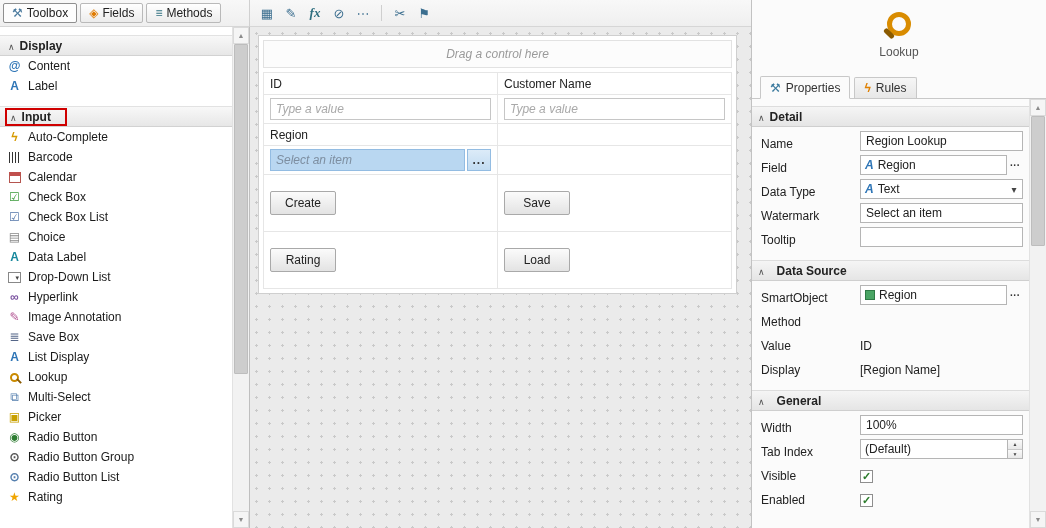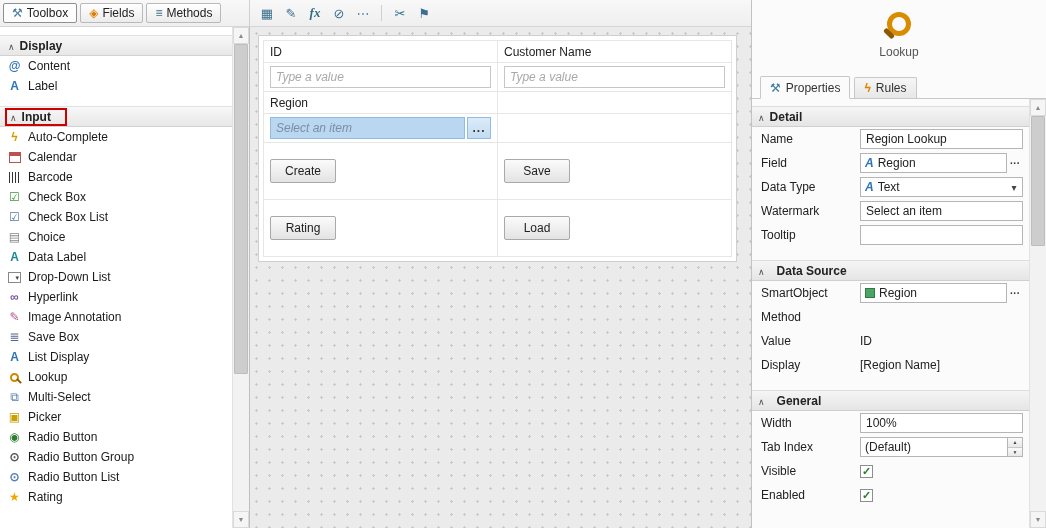--- a/index.html
+++ b/index.html
@@ -68,21 +68,21 @@
   #rp-head { height:76px; text-align:center; padding-top:12px; background:#fbfbfb; }
   .mag-big { display:inline-block; width:24px; height:24px; border:5px solid #d98c00; border-radius:50%; position:relative; }
   .mag-big::after { content:""; position:absolute; width:12px; height:5px; background:#8a5a00; transform:rotate(45deg); left:-9px; bottom:-5px; border-radius:2px; }
   #rp-ctl-label { margin-top:6px; color:#555; }
   #rp-tabs { display:flex; align-items:flex-end; height:23px; padding-left:8px; border-bottom:1px solid #c8c8c8; }
   .rtab { display:flex; align-items:center; gap:5px; height:21px; padding:0 9px; border:1px solid #c8c8c8; border-bottom:none; border-radius:2px 2px 0 0; background:linear-gradient(#f6f6f6,#e7e7e7); margin-right:4px; color:#333; cursor:default; }
   .rtab.active { background:#fbfbfb; height:23px; margin-bottom:-1px; border-bottom:1px solid #fbfbfb; }
   #rp-body { position:absolute; left:0; top:99px; right:17px; bottom:0; overflow:hidden; background:#fbfbfb; padding-top:7px; }
   .pg-sec { height:21px; display:flex; align-items:center; gap:5px; padding-left:6px; background:linear-gradient(#f5f5f5,#e5e5e5); border-top:1px solid #ddd; border-bottom:1px solid #cfcfcf; font-weight:bold; }
   .pg-sec.gap { margin-top:13px;gap:12px; }
-  .pg-row { display:flex; align-items:center; height:24px; padding:0 6px 0 9px; }
+  .pg-row { display:flex; align-items:flex-end; height:24px; padding:0 6px 0 9px; }
   .pg-label { width:99px; flex:none; color:#222; }
   .pg-val { flex:1; display:flex; align-items:center; min-width:0; }
   .pg-input { flex:1; height:20px; border:1px solid #b5b5b5; padding:1px 5px; font-family:"Liberation Sans",sans-serif; font-size:12px; color:#222; background:#fff; min-width:0; }
   .pg-box { flex:1; height:20px; border:1px solid #b5b5b5; background:#fff; display:flex; align-items:center; gap:4px; padding:0 0 0 4px; min-width:0; }
   .pg-box .grow { flex:1; }
   .pg-more { width:16px; text-align:center; color:#333; flex:none; cursor:default; }
   .pg-more::before { content:"···"; letter-spacing:0; font-weight:bold; font-size:10px; }
   .sel-arrow { width:16px; height:18px; display:flex; align-items:center; justify-content:center; flex:none; }
   .sel-arrow::before { content:"▾"; color:#444; font-size:10px; }
   .aicon { color:#2e75b6; font-weight:bold; font-style:italic; flex:none; }
@@ -148,29 +148,29 @@
             <span class="chev"></span>
             <span>Input</span>
           </span>
         </div>
         <div class="tb-item">
           <span class="tb-ic bold" style="color: rgb(214, 154, 0);">ϟ</span>
           <span>Auto-Complete</span>
         </div>
         <div class="tb-item">
           <span class="tb-ic">
+            <span class="stripes"></span>
+          </span>
+          <span>Barcode</span>
+        </div>
+        <div class="tb-item">
+          <span class="tb-ic">
             <span class="cal"></span>
           </span>
           <span>Calendar</span>
-        </div>
-        <div class="tb-item">
-          <span class="tb-ic">
-            <span class="stripes"></span>
-          </span>
-          <span>Barcode</span>
         </div>
         <div class="tb-item">
           <span class="tb-ic" style="color: rgb(60, 155, 60);">☑</span>
           <span>Check Box</span>
         </div>
         <div class="tb-item">
           <span class="tb-ic" style="color: rgb(85, 119, 170);">☑</span>
           <span>Check Box List</span>
         </div>
         <div class="tb-item">
@@ -236,20 +236,21 @@
       </div>
     <div class="sb" id="tb-scroll">
       <div class="sb-btn up"></div>
       <div class="sb-thumb"></div>
       <div class="sb-btn down"></div>
     </div>
   </div>
 
   <div id="canvas">
     <div id="form">
+      <div id="drop-hint">Drag a control here</div>
       <table id="form-table">
         <tbody>
             <tr>
           <td><span>ID</span></td>
           <td><span>Customer Name</span></td>
         </tr>
         <tr>
           <td>
             <input class="cell-input" type="text" placeholder="Type a value" style="">
           </td>

